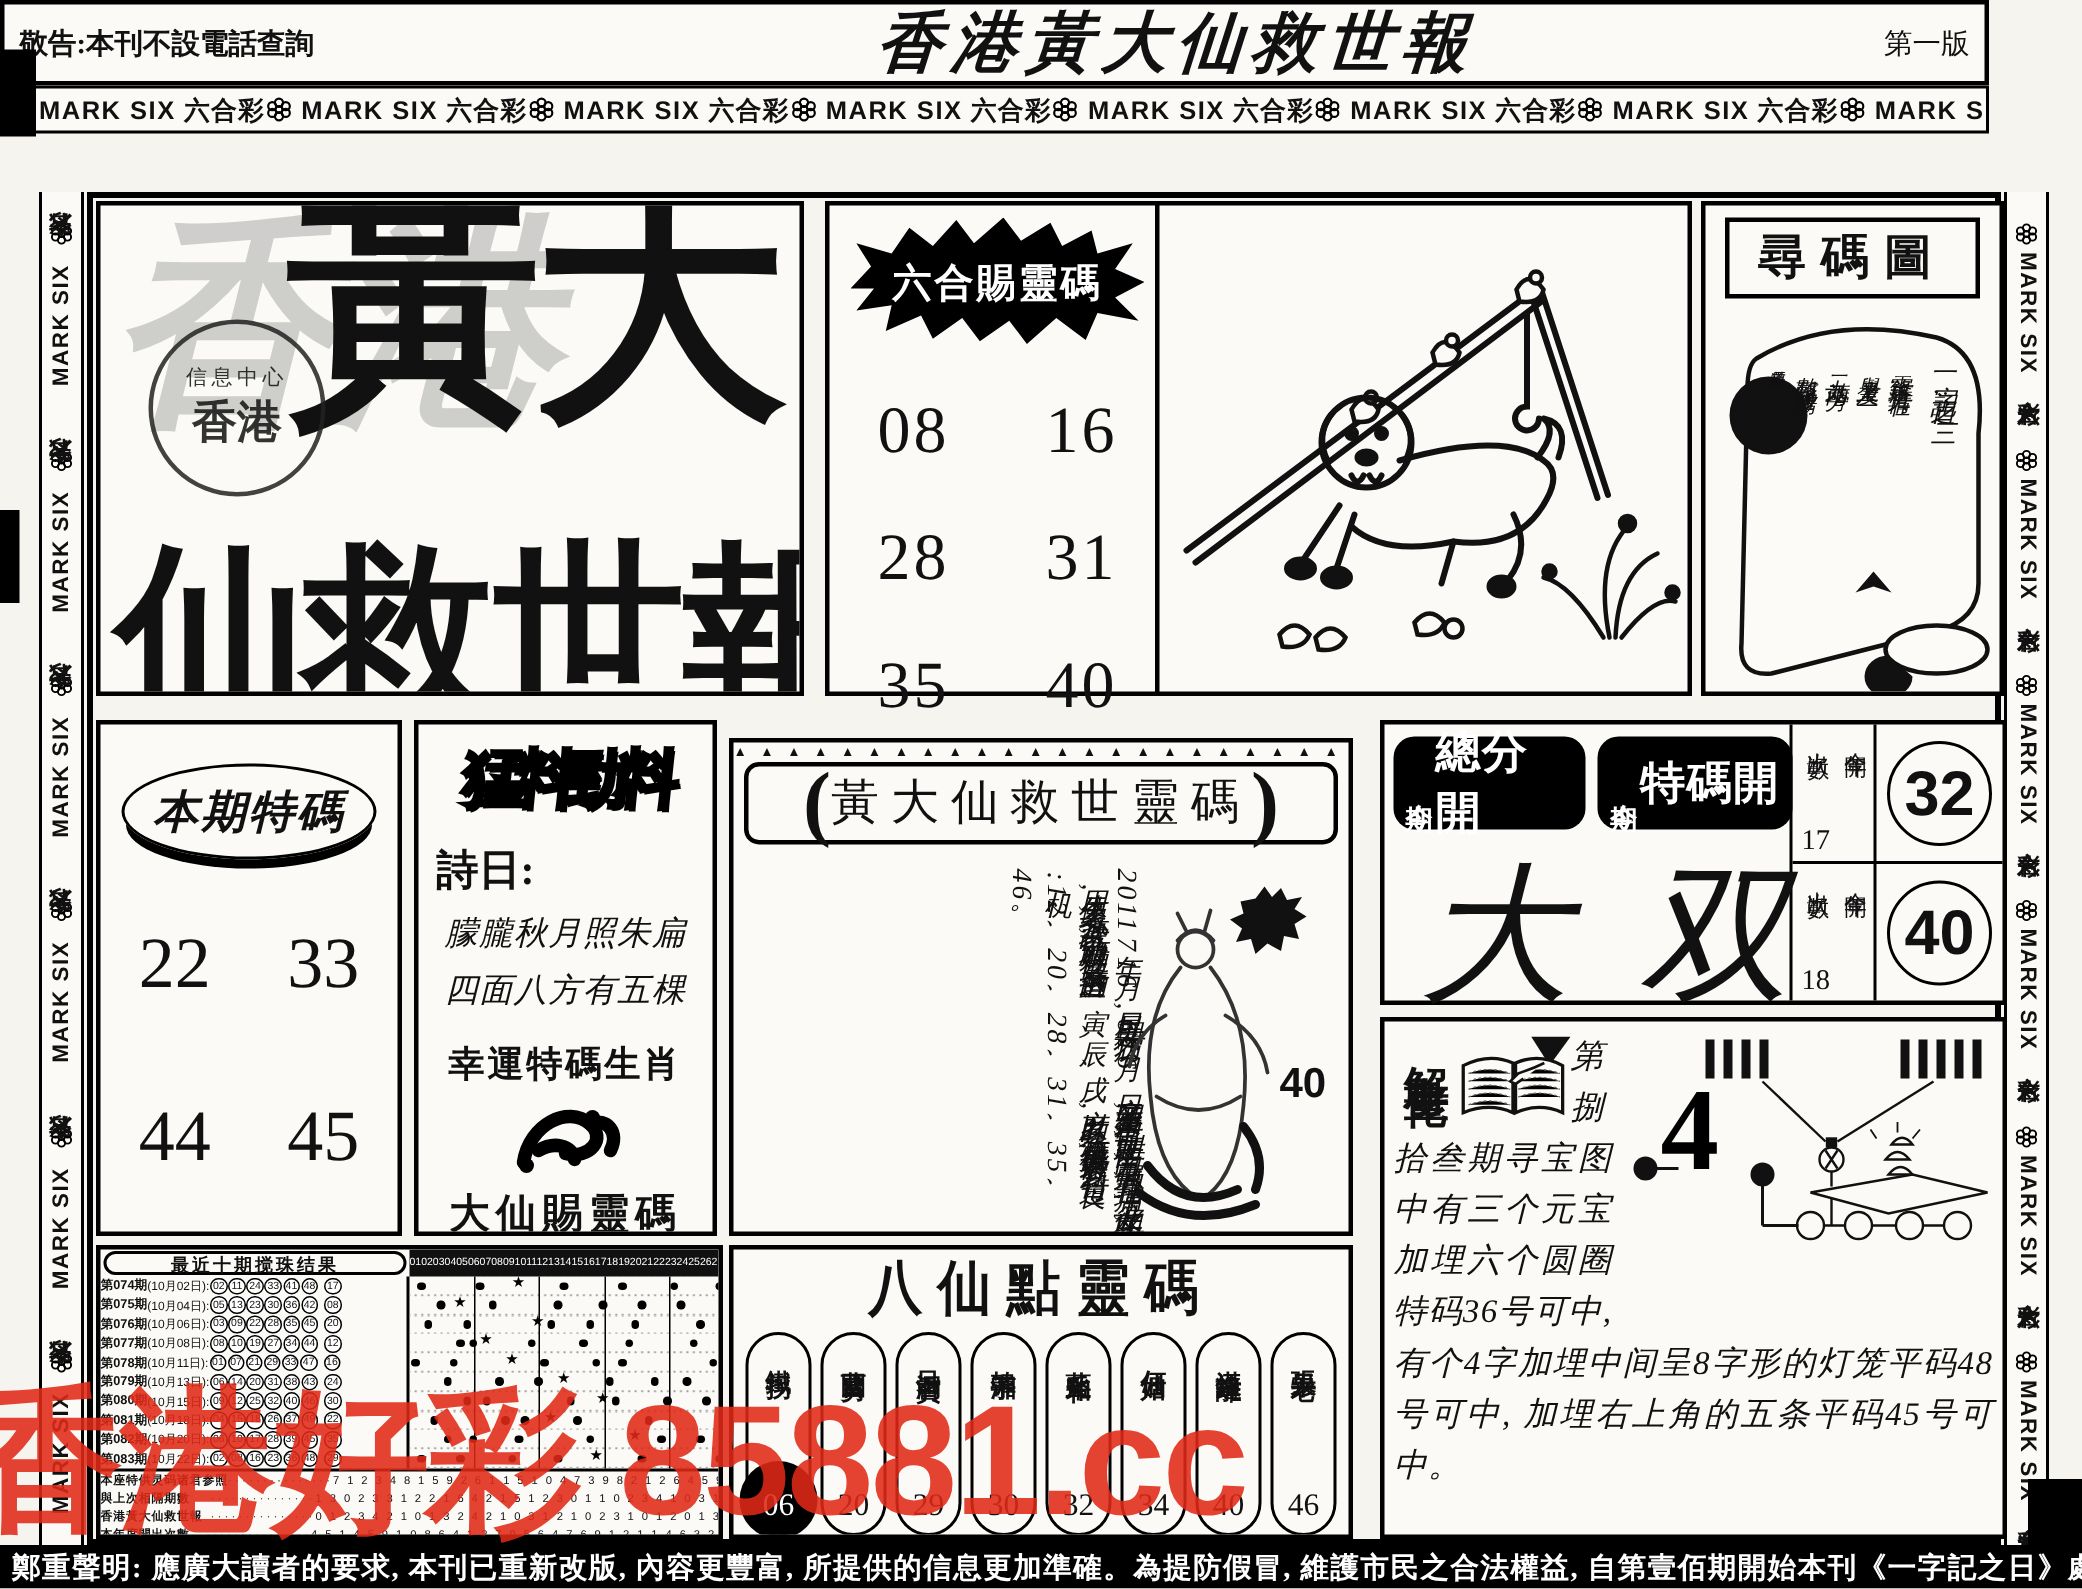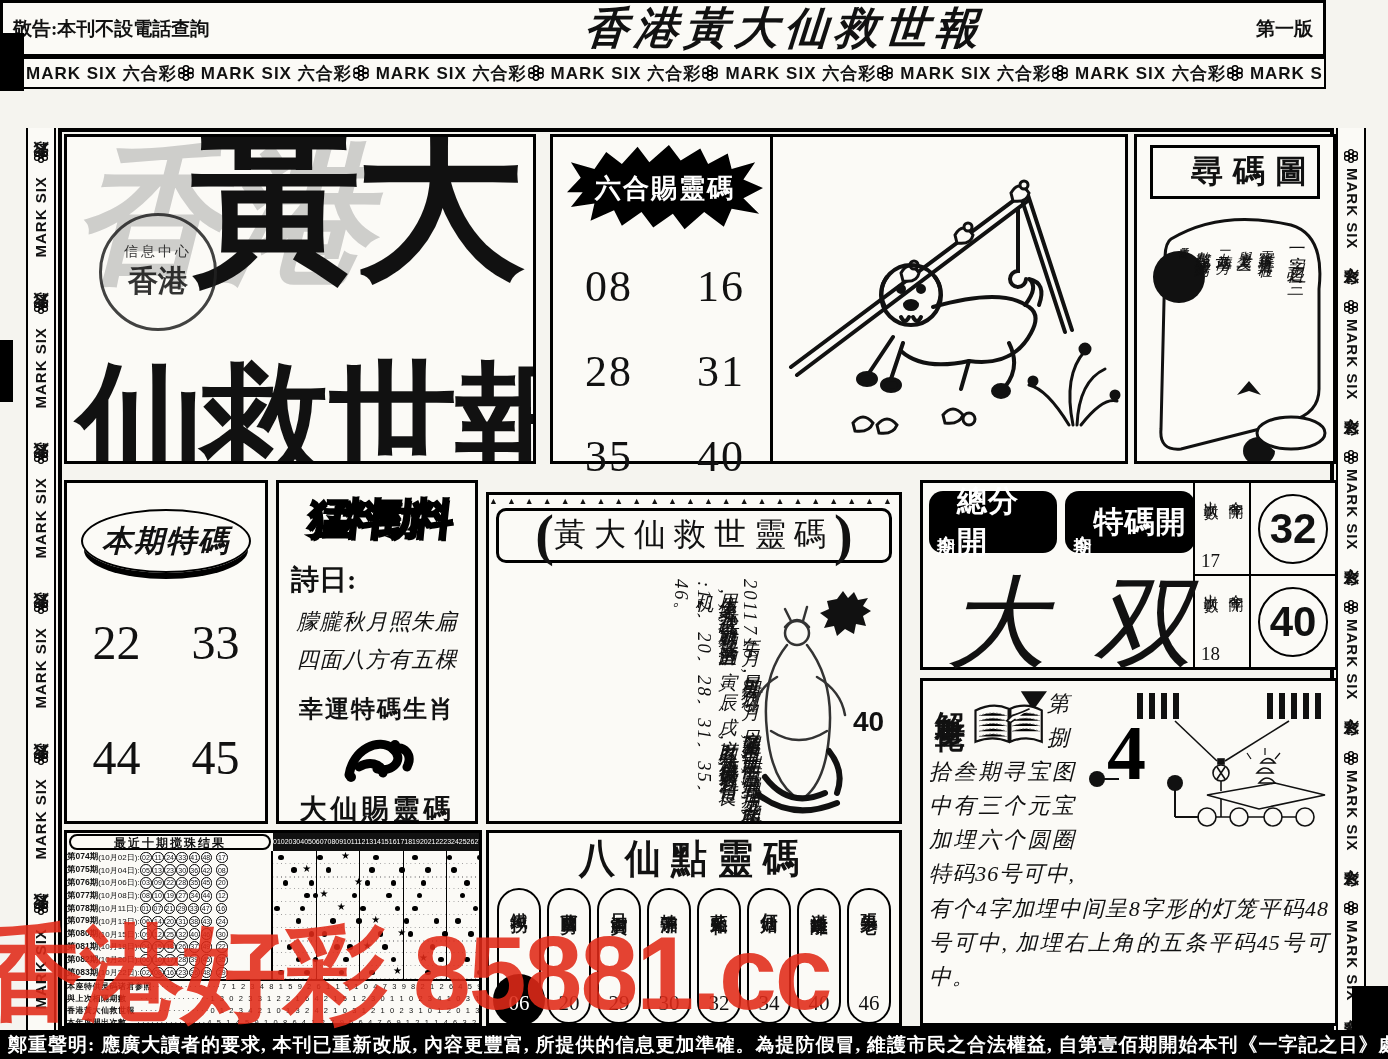--- a/index.html
+++ b/index.html
@@ -8,21 +8,21 @@
        font-family:"Liberation Serif","DejaVu Serif",serif}
   .abs{position:absolute}
   .box{position:absolute;border:3px solid #000;background:#fbfaf6}
   
   #header{left:30px;top:33px;width:1326px;height:57px;border:3px solid #000;background:#fbfaf6;
           display:flex;align-items:center;padding:0 10px}
   #notice{font-size:19px;font-weight:bold;width:300px}
   #main-title{flex:1;text-align:center;font-size:44px;font-weight:900;letter-spacing:6px;
               font-style:italic;transform:skewX(-4deg)}
   #issue{font-size:28px;letter-spacing:6px;white-space:nowrap;margin-right:14px}
-  #edition{font-size:19px;font-weight:700;white-space:nowrap}
+  #edition{font-size:19px;font-weight:400;white-space:nowrap}
   
   #banner{left:30px;top:94px;width:1326px;height:32px;border:2px solid #000;background:#fbfaf6;
           display:flex;align-items:center;justify-content:space-around;overflow:hidden;white-space:nowrap}
   .banner-item{display:flex;align-items:center;gap:6px;font-family:"Liberation Sans",sans-serif;
                font-weight:bold;font-size:17px;letter-spacing:1px}
   .flower svg{display:block}
   
   .strip{top:128px;width:30px;height:902px;background:#fbfaf6;border-left:2px solid #000;border-right:2px solid #000;
          display:flex;flex-direction:column;align-items:center;justify-content:space-around;overflow:hidden}
   #strip-left{left:26px}
@@ -46,21 +46,21 @@
   #liuhe{left:550px;top:134px;width:230px;height:330px;padding-top:6px}
   #starburst{margin:2px auto 0;width:196px;height:86px;background:#000;display:flex;align-items:center;justify-content:center;
     clip-path:polygon(0% 55%,7% 38%,2% 20%,14% 28%,20% 8%,28% 22%,36% 2%,42% 20%,52% 0%,58% 18%,68% 4%,72% 22%,82% 10%,84% 28%,96% 20%,90% 40%,100% 50%,90% 62%,98% 80%,84% 74%,80% 95%,70% 78%,60% 98%,54% 80%,44% 96%,38% 78%,28% 94%,24% 76%,12% 88%,14% 68%,2% 72%,8% 55%)}
   #starburst span{color:#fff;font-weight:900;font-size:26px;letter-spacing:2px}
   #liuhe-grid{display:grid;grid-template-columns:1fr 1fr;row-gap:34px;margin-top:30px;text-align:center}
   #liuhe-grid span{font-size:44px;letter-spacing:2px}
   
   #dogbox{left:770px;top:134px;width:358px;height:330px}
   
   #xunma{left:1134px;top:134px;width:202px;height:330px;overflow:hidden}
-  #xunma-title{margin:8px auto 0;width:170px;border:3px solid #000;text-align:right;
+  #xunma-title{margin:8px auto 0;width:170px;border:3px solid #000;text-align:center;
                font-size:32px;font-weight:900;letter-spacing:10px;padding:2px 0}
   #scroll-wrap{position:absolute;left:4px;top:62px;width:192px;height:262px}
   #scroll-text{position:absolute;right:26px;top:40px;height:190px;writing-mode:vertical-rl;font-style:italic}
   #scroll-text .intro{font-size:17px;letter-spacing:4px;margin-left:10px}
   #scroll-text .pline{font-size:15px;letter-spacing:2px;margin-left:2px}
   #scroll-text .sig{font-size:11px;margin-top:auto}
   
   #teuma{left:64px;top:480px;width:204px;height:344px;text-align:center}
   #teuma-oval{margin:26px auto 0;width:170px;height:64px;border:2px solid #000;border-radius:50%;
               display:flex;align-items:center;justify-content:center;font-size:30px;font-weight:900;

